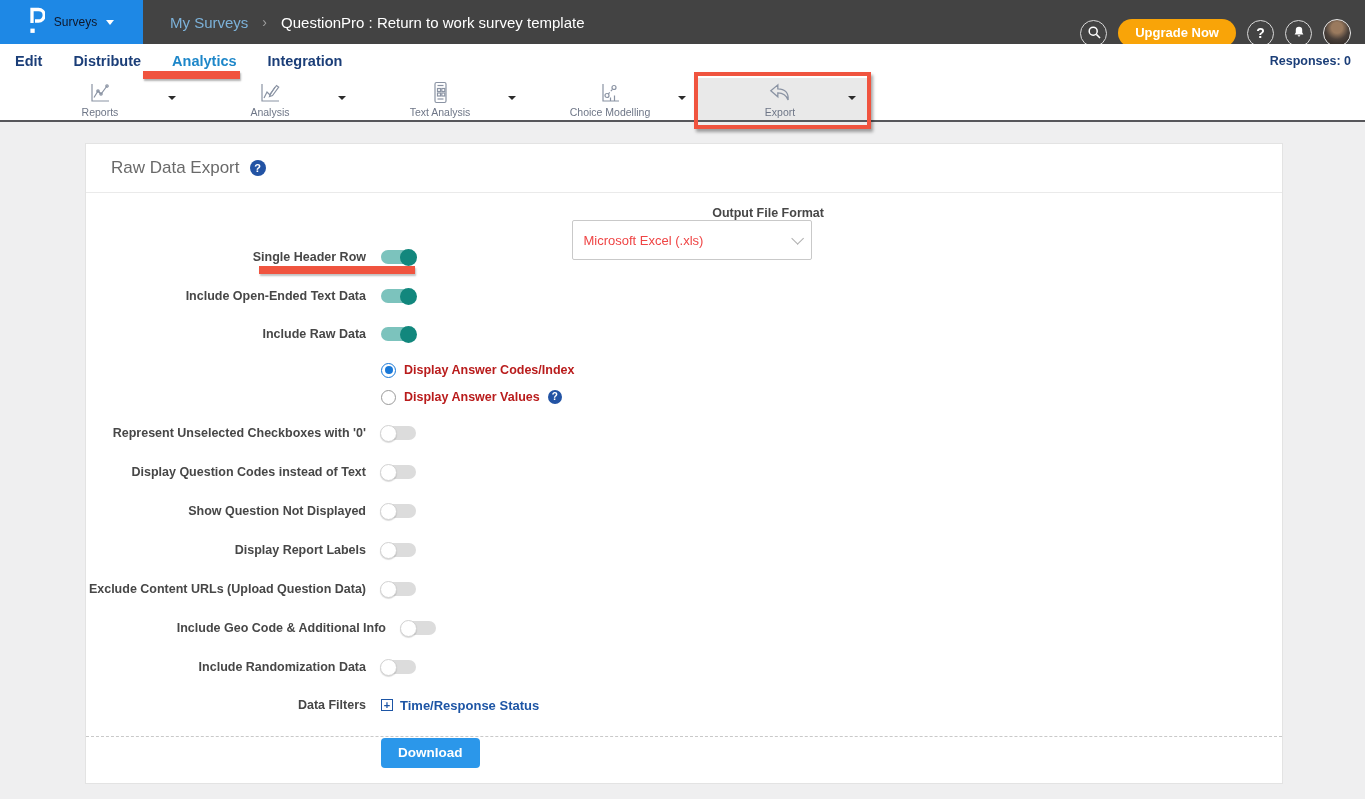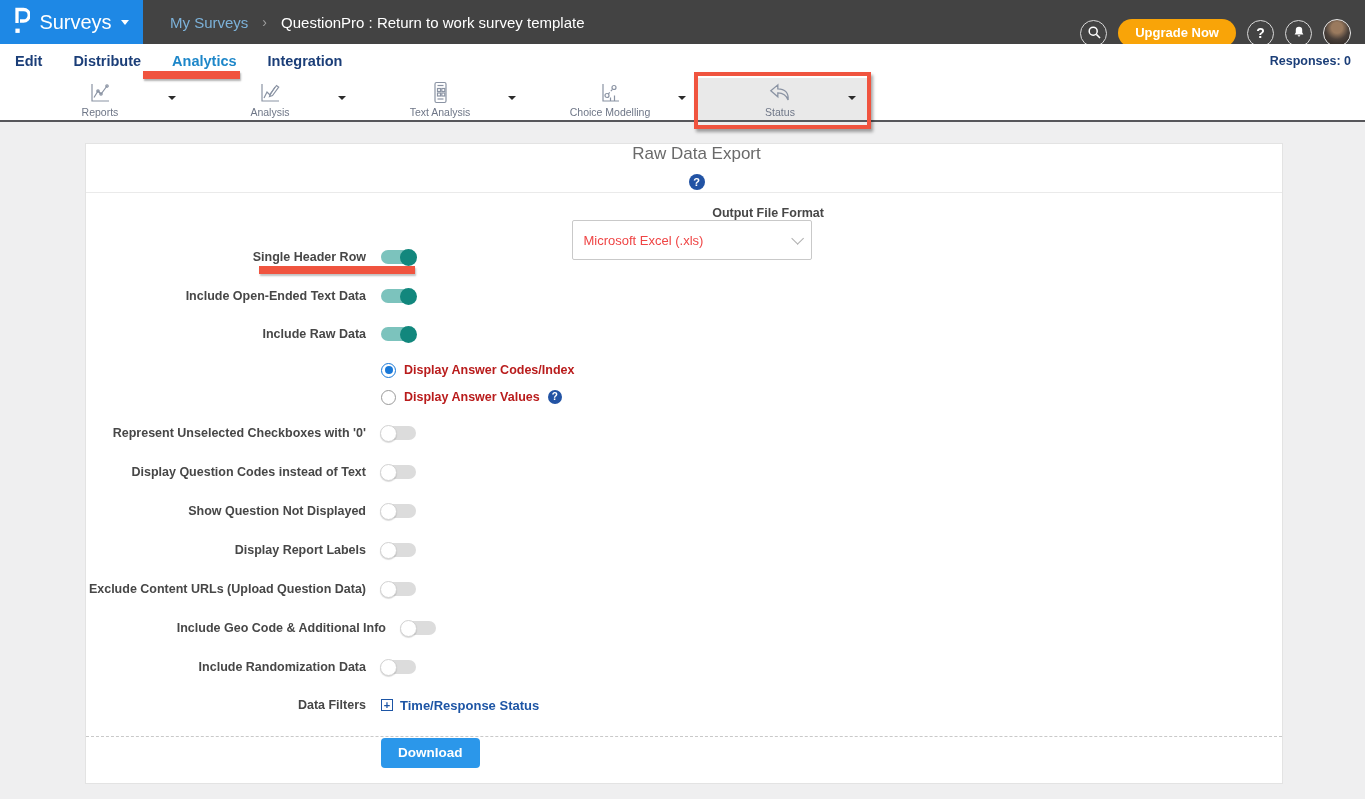--- a/index.html
+++ b/index.html
@@ -5,21 +5,21 @@
   * { margin:0; padding:0; box-sizing:border-box; }
   html,body { width:1365px; height:799px; }
   body {
     position:relative; overflow:hidden;
     background:#efeff0;
     font-family:"Liberation Sans", sans-serif;
   }
   
   .topbar { position:absolute; top:0; left:0; width:1365px; height:44px; background:#434343; display:flex; align-items:center; }
   .brand { width:143px; height:44px; background:#1e88e5; display:flex; align-items:center; justify-content:center; gap:9px; cursor:pointer; flex-shrink:0; }
-  .brand-label { color:#ffffff; font-size:20px; }
+  .brand-label { color:#0f172a; font-size:12px; }
   .caret-down { width:0; height:0; border-left:4.5px solid transparent; border-right:4.5px solid transparent; border-top:5.5px solid #fff; }
   .crumb-parent { margin-left:27px; color:#7cb1d8; font-size:15px; cursor:pointer; }
   .crumb-sep { color:#9e9e9e; margin:0 14px; font-size:14px; }
   .page-title { color:#ffffff; font-size:15px; }
   .topbar-right { margin-left:auto; display:flex; align-items:center; gap:11px; padding-right:14px;margin-top:22px; }
   .circle-btn { width:27px; height:27px; border:1.5px solid #d9d9d9; border-radius:50%; display:flex; align-items:center; justify-content:center; cursor:pointer; color:#fff; font-size:14px; font-weight:bold; }
   .upgrade-btn { background:#f9a408; color:#fff; font-weight:bold; font-size:13px; height:28px; line-height:28px; padding:0 17px; border-radius:14px; cursor:pointer; }
   .avatar { width:28px; height:28px; border-radius:50%; border:1.5px solid #e8e8e8; background:radial-gradient(circle at 50% 30%, #9a7a5e 0 24%, #4a403a 52%, #23201e 100%); cursor:pointer; }
   
   .nav { position:absolute; top:44px; left:0; width:1365px; height:34px; background:#fff; display:flex; align-items:center; }
@@ -35,21 +35,21 @@
   .tarrow { position:absolute; top:18px; width:0; height:0; border-left:4px solid transparent; border-right:4px solid transparent; border-top:4.5px solid #2b2b2b; cursor:pointer; }
   .export-bg { position:absolute; left:698px; top:0; width:170px; height:42px; background:#e9e9e9; }
   svg.icon { stroke:#8a93a3; fill:none; stroke-width:1.2; }
   
   .ann { position:absolute; z-index:40; background:#f0543f; }
   .ann-analytics { left:143px; top:71px; width:97px; height:8px; box-shadow:1px 2px 2px rgba(0,0,0,.3); }
   .ann-shr { left:259px; top:266px; width:156px; height:8px; box-shadow:1px 2px 2px rgba(0,0,0,.25); }
   .ann-box { position:absolute; z-index:40; left:694px; top:72px; width:177px; height:57px; border:4px solid #f0543f; background:transparent; box-shadow:2px 3px 3px rgba(0,0,0,.35); }
   
   .card { position:absolute; left:85px; top:143px; width:1198px; height:641px; background:#fff; border:1px solid #e3e3e3; }
-  .card-head { height:49px; border-bottom:1px solid #eaeaea; display:flex; align-items:center; padding-left:25px; gap:10px;flex-direction:column; }
+  .card-head { height:49px; border-bottom:1px solid #eaeaea; display:flex; align-items:center; padding-left:25px; gap:10px; }
   .card-head h1 { font-size:17px; font-weight:normal; color:#6a6a6a; }
   .help-icon { width:16px; height:16px; border-radius:50%; background:#2253a4; color:#fff; font-size:11px; font-weight:bold; line-height:16px; text-align:center; cursor:pointer; flex-shrink:0; }
   .help-icon.sm { width:14px; height:14px; font-size:10px; line-height:14px; }
   .frow { position:absolute; left:0; width:100%; height:20px; display:flex; align-items:center; }
   .flabel { width:280px; text-align:right; font-weight:bold; font-size:12.5px; color:#474747; flex-shrink:0; }
   .fctrl { margin-left:15px; display:flex; align-items:center; gap:8px; }
   .select-box { width:240px; height:40px; border:1px solid #c9c9c9; border-radius:2px; display:flex; align-items:center; justify-content:space-between; padding:0 11px; font-size:13px; color:#ef4444; cursor:pointer; background:#fff; }
   .select-chevron { width:9px; height:9px; border-right:1.5px solid #b0b0b0; border-bottom:1.5px solid #b0b0b0; transform:rotate(45deg) translateY(-3px); }
   
   .toggle { position:relative; width:35px; height:14px; border-radius:7px; cursor:pointer; }
@@ -180,21 +180,21 @@
     <div class="tlabel">Choice Modelling</div>
   </div>
   <span class="tarrow" style="left:678px;"></span>
 
   <div class="titem" style="left:710px;">
     <div class="ticon">
       <svg class="icon" width="26" height="24" viewBox="0 0 24 22">
         <path d="M10 3.5 L3.5 9 10 14.5 v-3.6 c5.5 0 8 2.6 9.5 6.6 0.6-6.8-3-10.4-9.5-10.4 z"></path>
       </svg>
     </div>
-    <div class="tlabel">Status</div>
+    <div class="tlabel">Export</div>
   </div>
   <span class="tarrow" style="left:848px;"></span>
 </div>
 
 <div class="ann ann-analytics"></div>
 <div class="ann-box"></div>
 <div class="ann ann-shr"></div>
 
 <div class="card">
   <div class="card-head">

